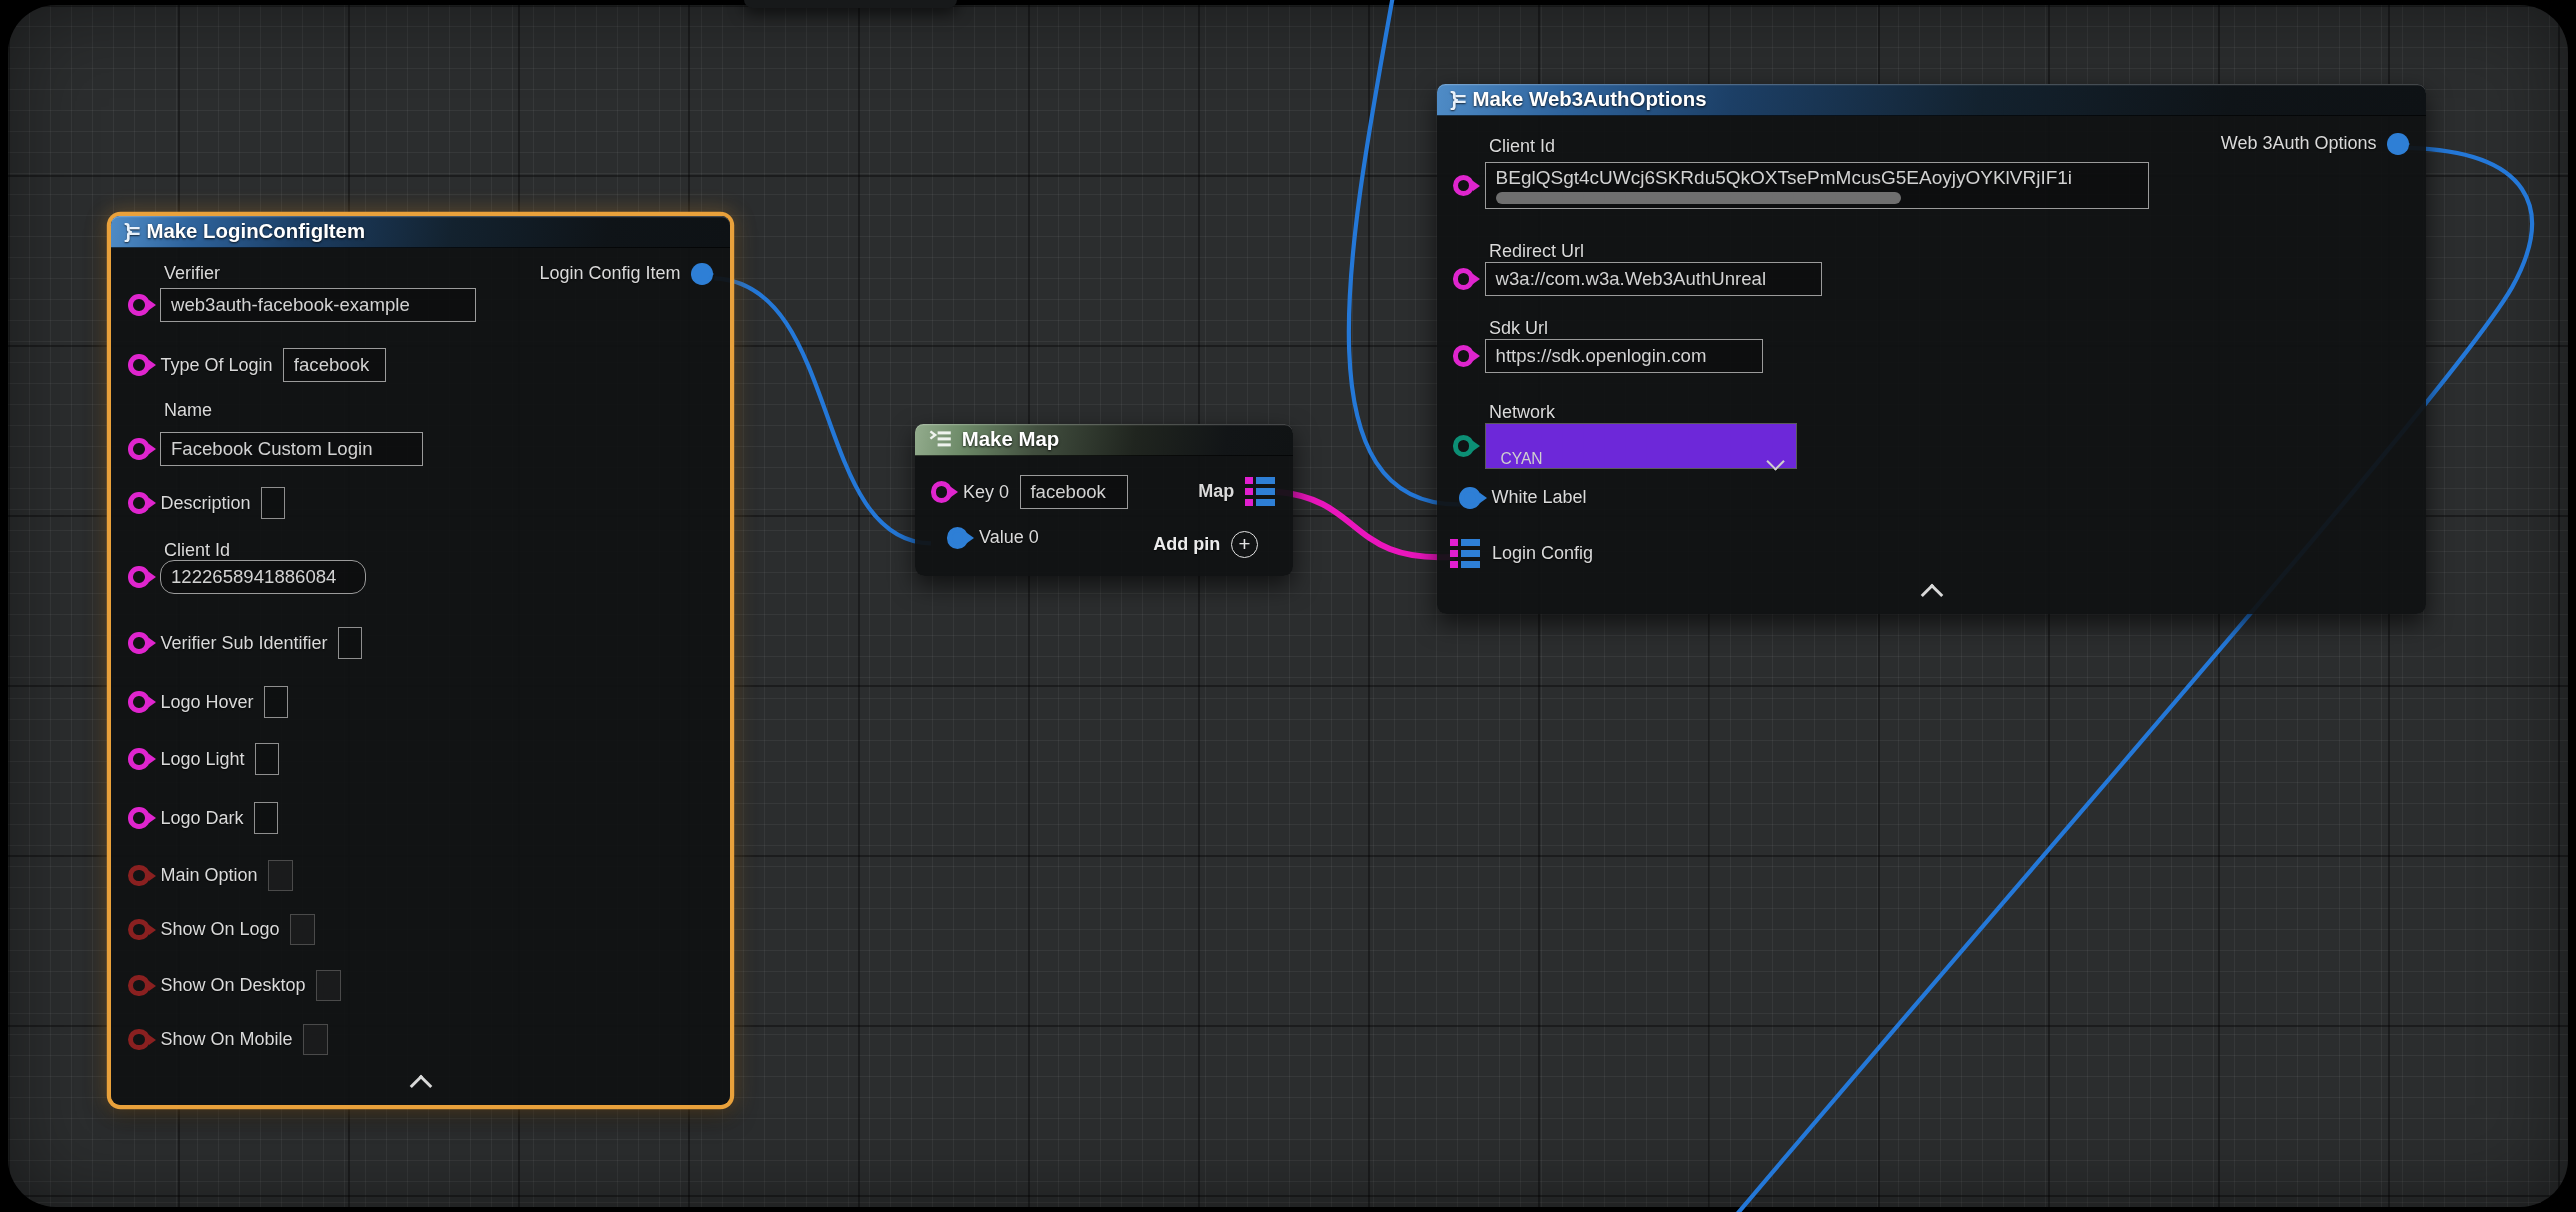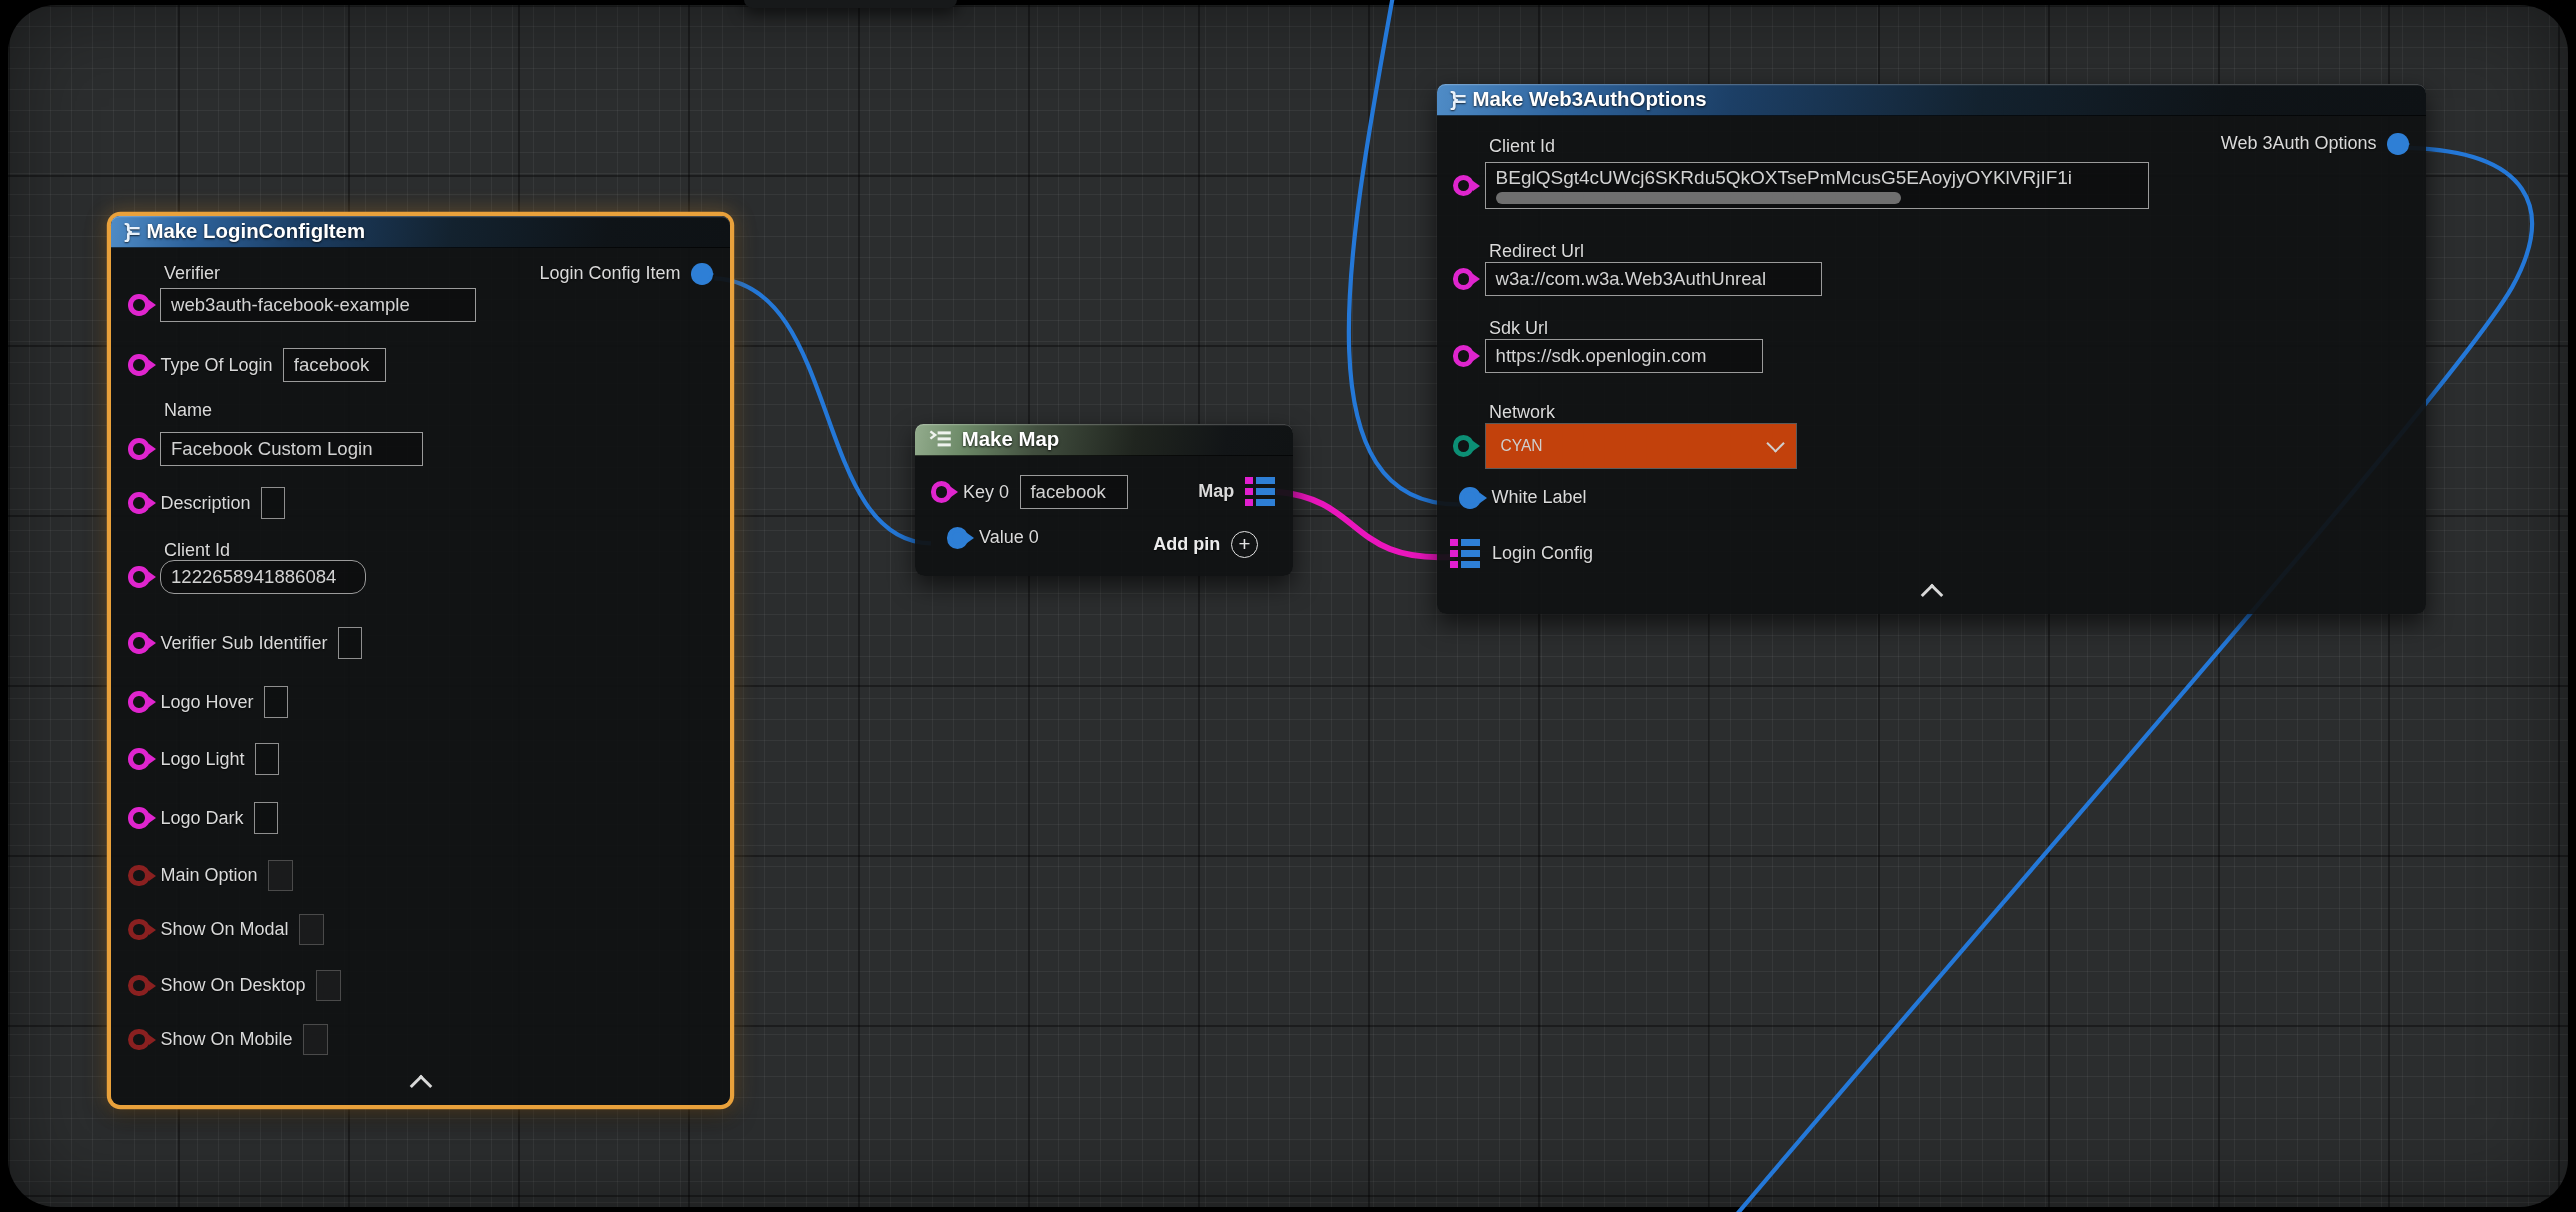--- a/index.html
+++ b/index.html
@@ -39,22 +39,22 @@
   .mapicon .r{display:flex;gap:3px;height:7.2px;}
   .mapicon .k{width:7.8px;background:#e11fd0;}
   .mapicon .v{width:19px;background:#2e7fd6;}
   .field{border:1.2px solid #9b9b9b;background:rgba(8,8,8,.38);display:flex;align-items:center;
          padding:0 9.6px;box-sizing:border-box;height:34px;overflow:hidden;}
   .field .txt{font-size:18.6px;color:#d2d2d2;white-space:nowrap;}
   .efield{flex:none;width:24px;height:32px;border:1.2px solid #8f8f8f;background:rgba(8,8,8,.25);box-sizing:border-box;}
   .cbox{flex:none;width:25px;height:31px;border:1.8px solid #4a4a4a;background:#1a1b1c;box-sizing:border-box;}
   .bigfield{flex-direction:column;align-items:flex-start;justify-content:center;height:47px;gap:3.6px;}
   .scrollthumb{height:12px;width:63%;background:#6f6f6f;border-radius:6px;}
-  .dropdown{width:312px;height:46px;border:1.2px solid #5a5a5a;background:#c2410c;display:flex;
-            align-items:center;box-sizing:border-box;padding:0 14.4px;justify-content:space-between;}
+  .dropdown{width:312px;height:46px;border:1.2px solid #5a5a5a;background:#6d28d9;display:flex;
+            align-items:flex-end;box-sizing:border-box;padding:0 14.4px;justify-content:space-between;}
   .dropdown .txt{font-size:15.6px;color:#cfcfcf;}
   .chev-dn{width:10.8px;height:10.8px;border-left:2.4px solid #cfcfcf;border-bottom:2.4px solid #cfcfcf;
            transform:rotate(-45deg);margin-top:-4.8px;}
   .chev-up{position:absolute;left:50%;transform:translateX(-50%) rotate(45deg);bottom:10.8px;
            width:13.2px;height:13.2px;border-left:3px solid #d9d9d9;border-top:3px solid #d9d9d9;}
   .addpin{display:flex;align-items:center;gap:9.6px;}
   .addpin .circle{width:25px;height:25px;border:1.8px solid #e3e3e3;border-radius:50%;display:flex;
                   align-items:center;justify-content:center;color:#e3e3e3;font-size:20.4px;line-height:1;}
   .addlbl{font-size:18px;font-weight:700;color:#ececec;text-shadow:0 1.2px 1.2px rgba(0,0,0,.7);}
   .outrow{position:absolute;display:flex;align-items:center;gap:10.8px;}
@@ -150,21 +150,21 @@
     </div>
 
     <div class="row" style="left:17px;top:644px;">
       <span class="pin bool"></span>
       <span class="lbl">Main Option</span>
       <span class="cbox"></span>
     </div>
 
     <div class="row" style="left:17px;top:698px;">
       <span class="pin bool"></span>
-      <span class="lbl">Show On Modal</span>
+      <span class="lbl">Show On Logo</span>
       <span class="cbox"></span>
     </div>
 
     <div class="row" style="left:17px;top:754px;">
       <span class="pin bool"></span>
       <span class="lbl">Show On Desktop</span>
       <span class="cbox"></span>
     </div>
 
     <div class="row" style="left:17px;top:808px;">

